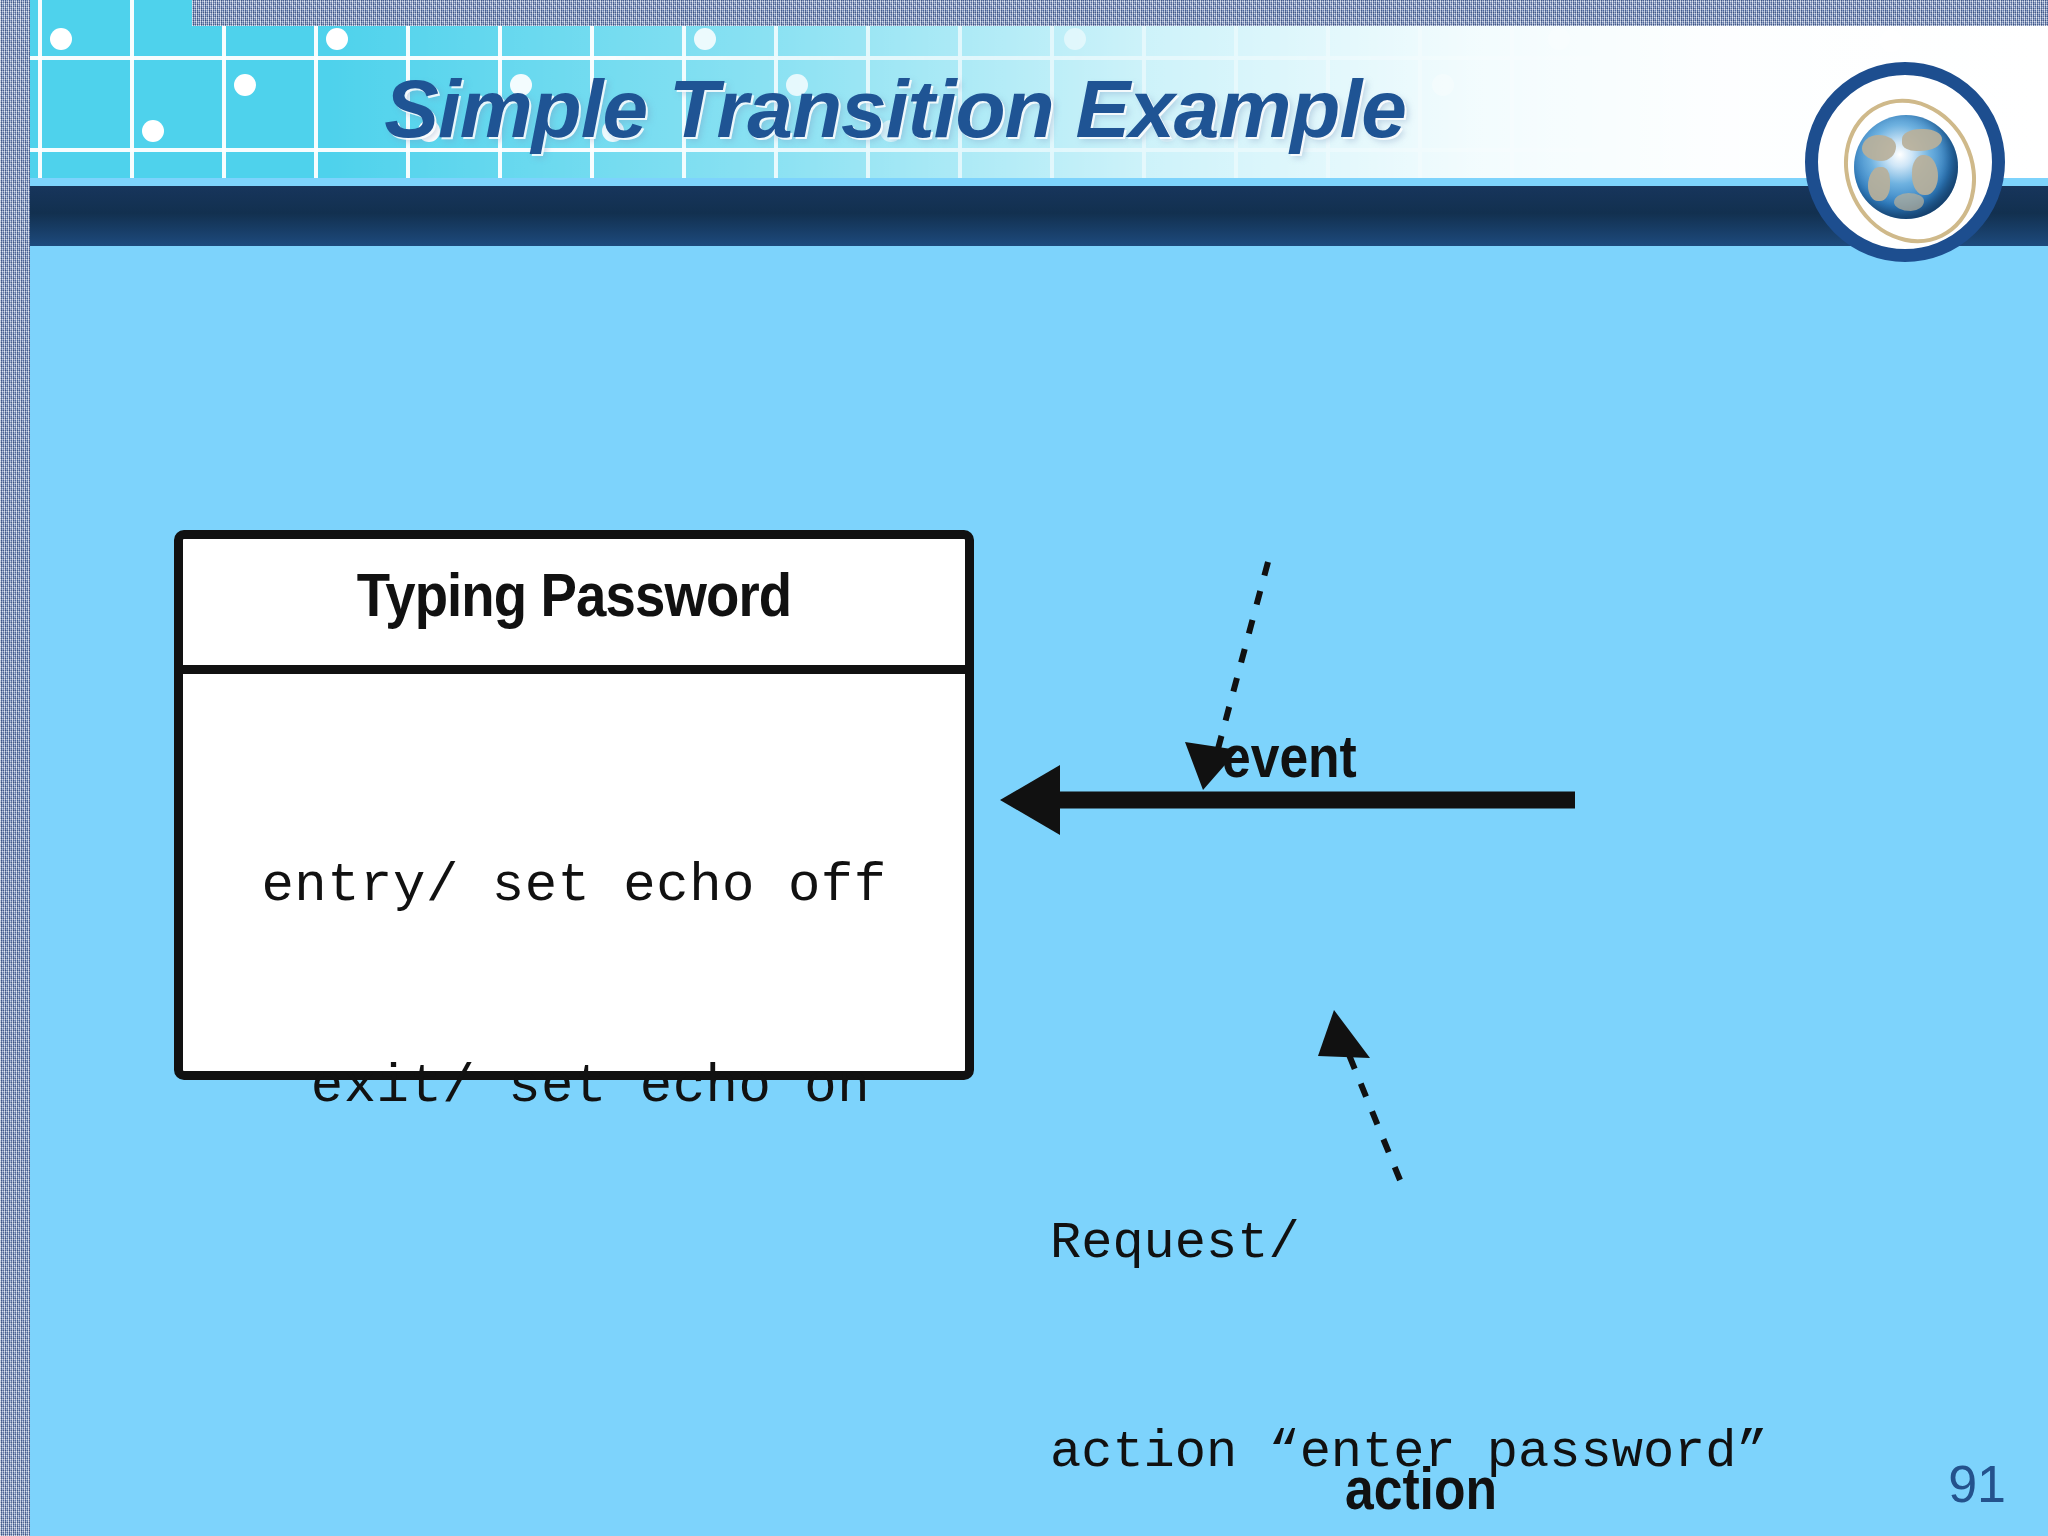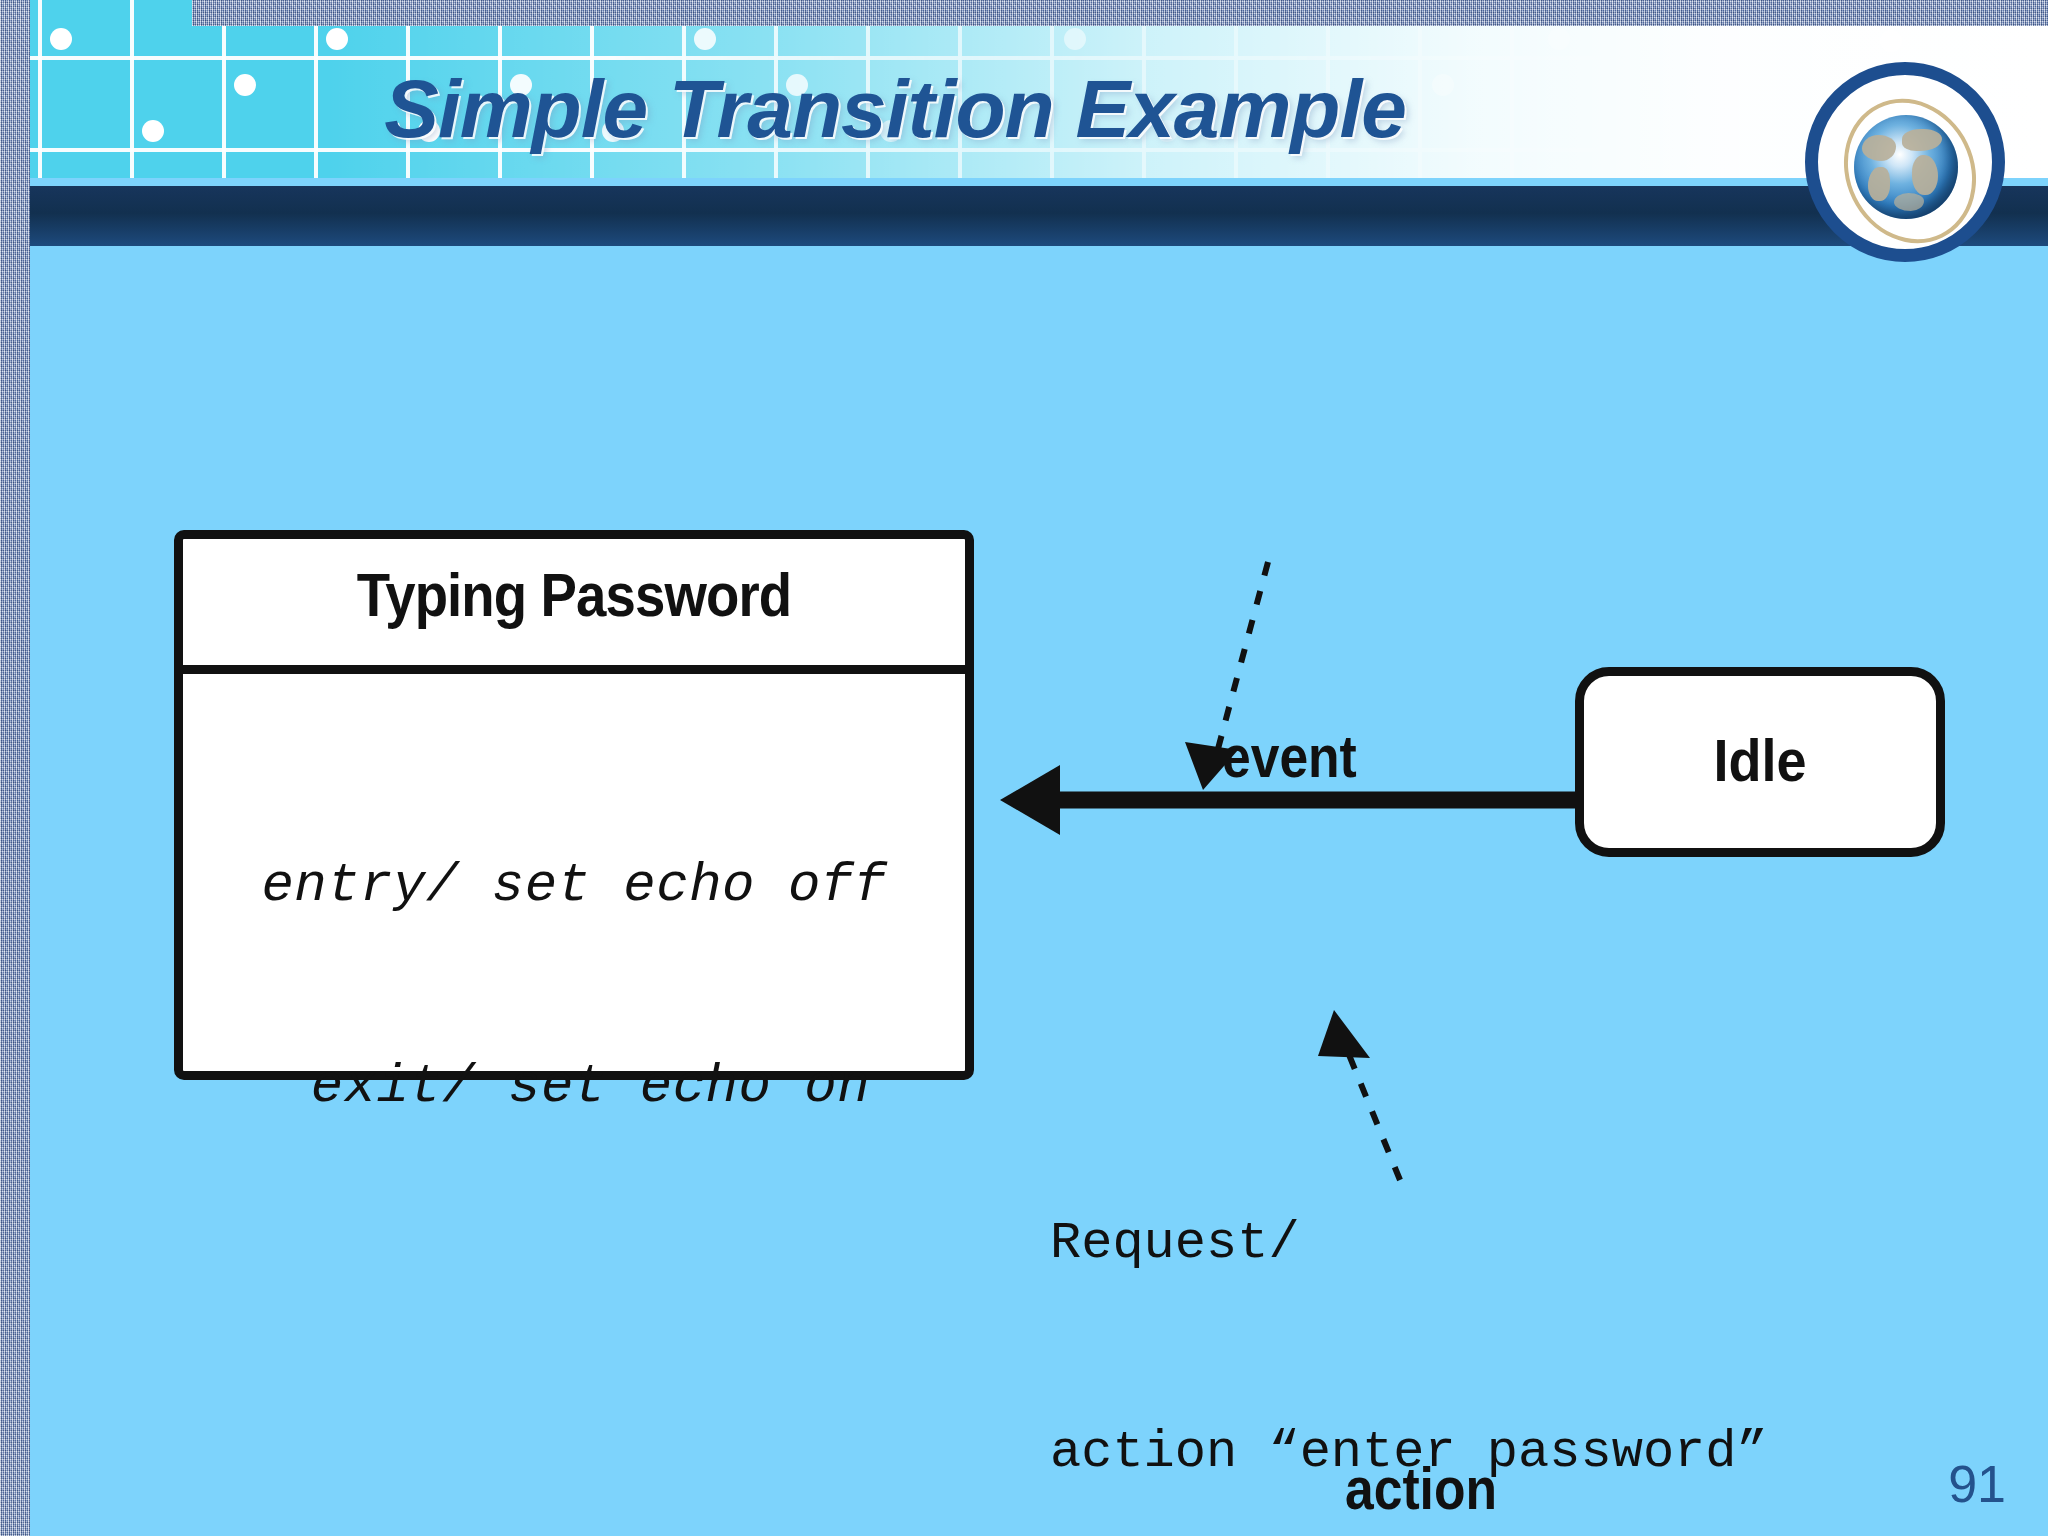--- a/index.html
+++ b/index.html
@@ -194,21 +194,20 @@
     position: absolute;
     left: 0; top: 180px;
     width: 100%;
     text-align: center;
     font-family: "Liberation Mono", "DejaVu Sans Mono", monospace;
     font-size: 54px;
     line-height: 1.24;
     color: #111111;
     white-space: pre;
     letter-spacing: 0.5px;
-    font-style: italic;
   }
   #state-body div { margin: 0; padding: 0; }
 
   
   #idle-box {
     position: absolute;
     left: 1575px; top: 417px;
     width: 370px; height: 190px;
     border: 9px solid #111111;
     border-radius: 34px;
@@ -325,23 +324,20 @@
 
     <div id="state-box">
       <div id="state-title">Typing Password</div>
       <div id="state-divider"></div>
       <div id="state-body">
         <div>entry/ set echo off</div>
         <div> exit/ set echo on</div>
       </div>
     </div>
 
-    <div id="idle-box">
-      <div id="idle-label">Idle</div>
-    </div>
 
     <div id="transition-label">
       <div>Request/</div>
       <div>action “enter password”</div>
     </div>
 
     <div id="event-label" class="annot">event</div>
     <div id="action-label" class="annot">action</div>
   </div>
 

